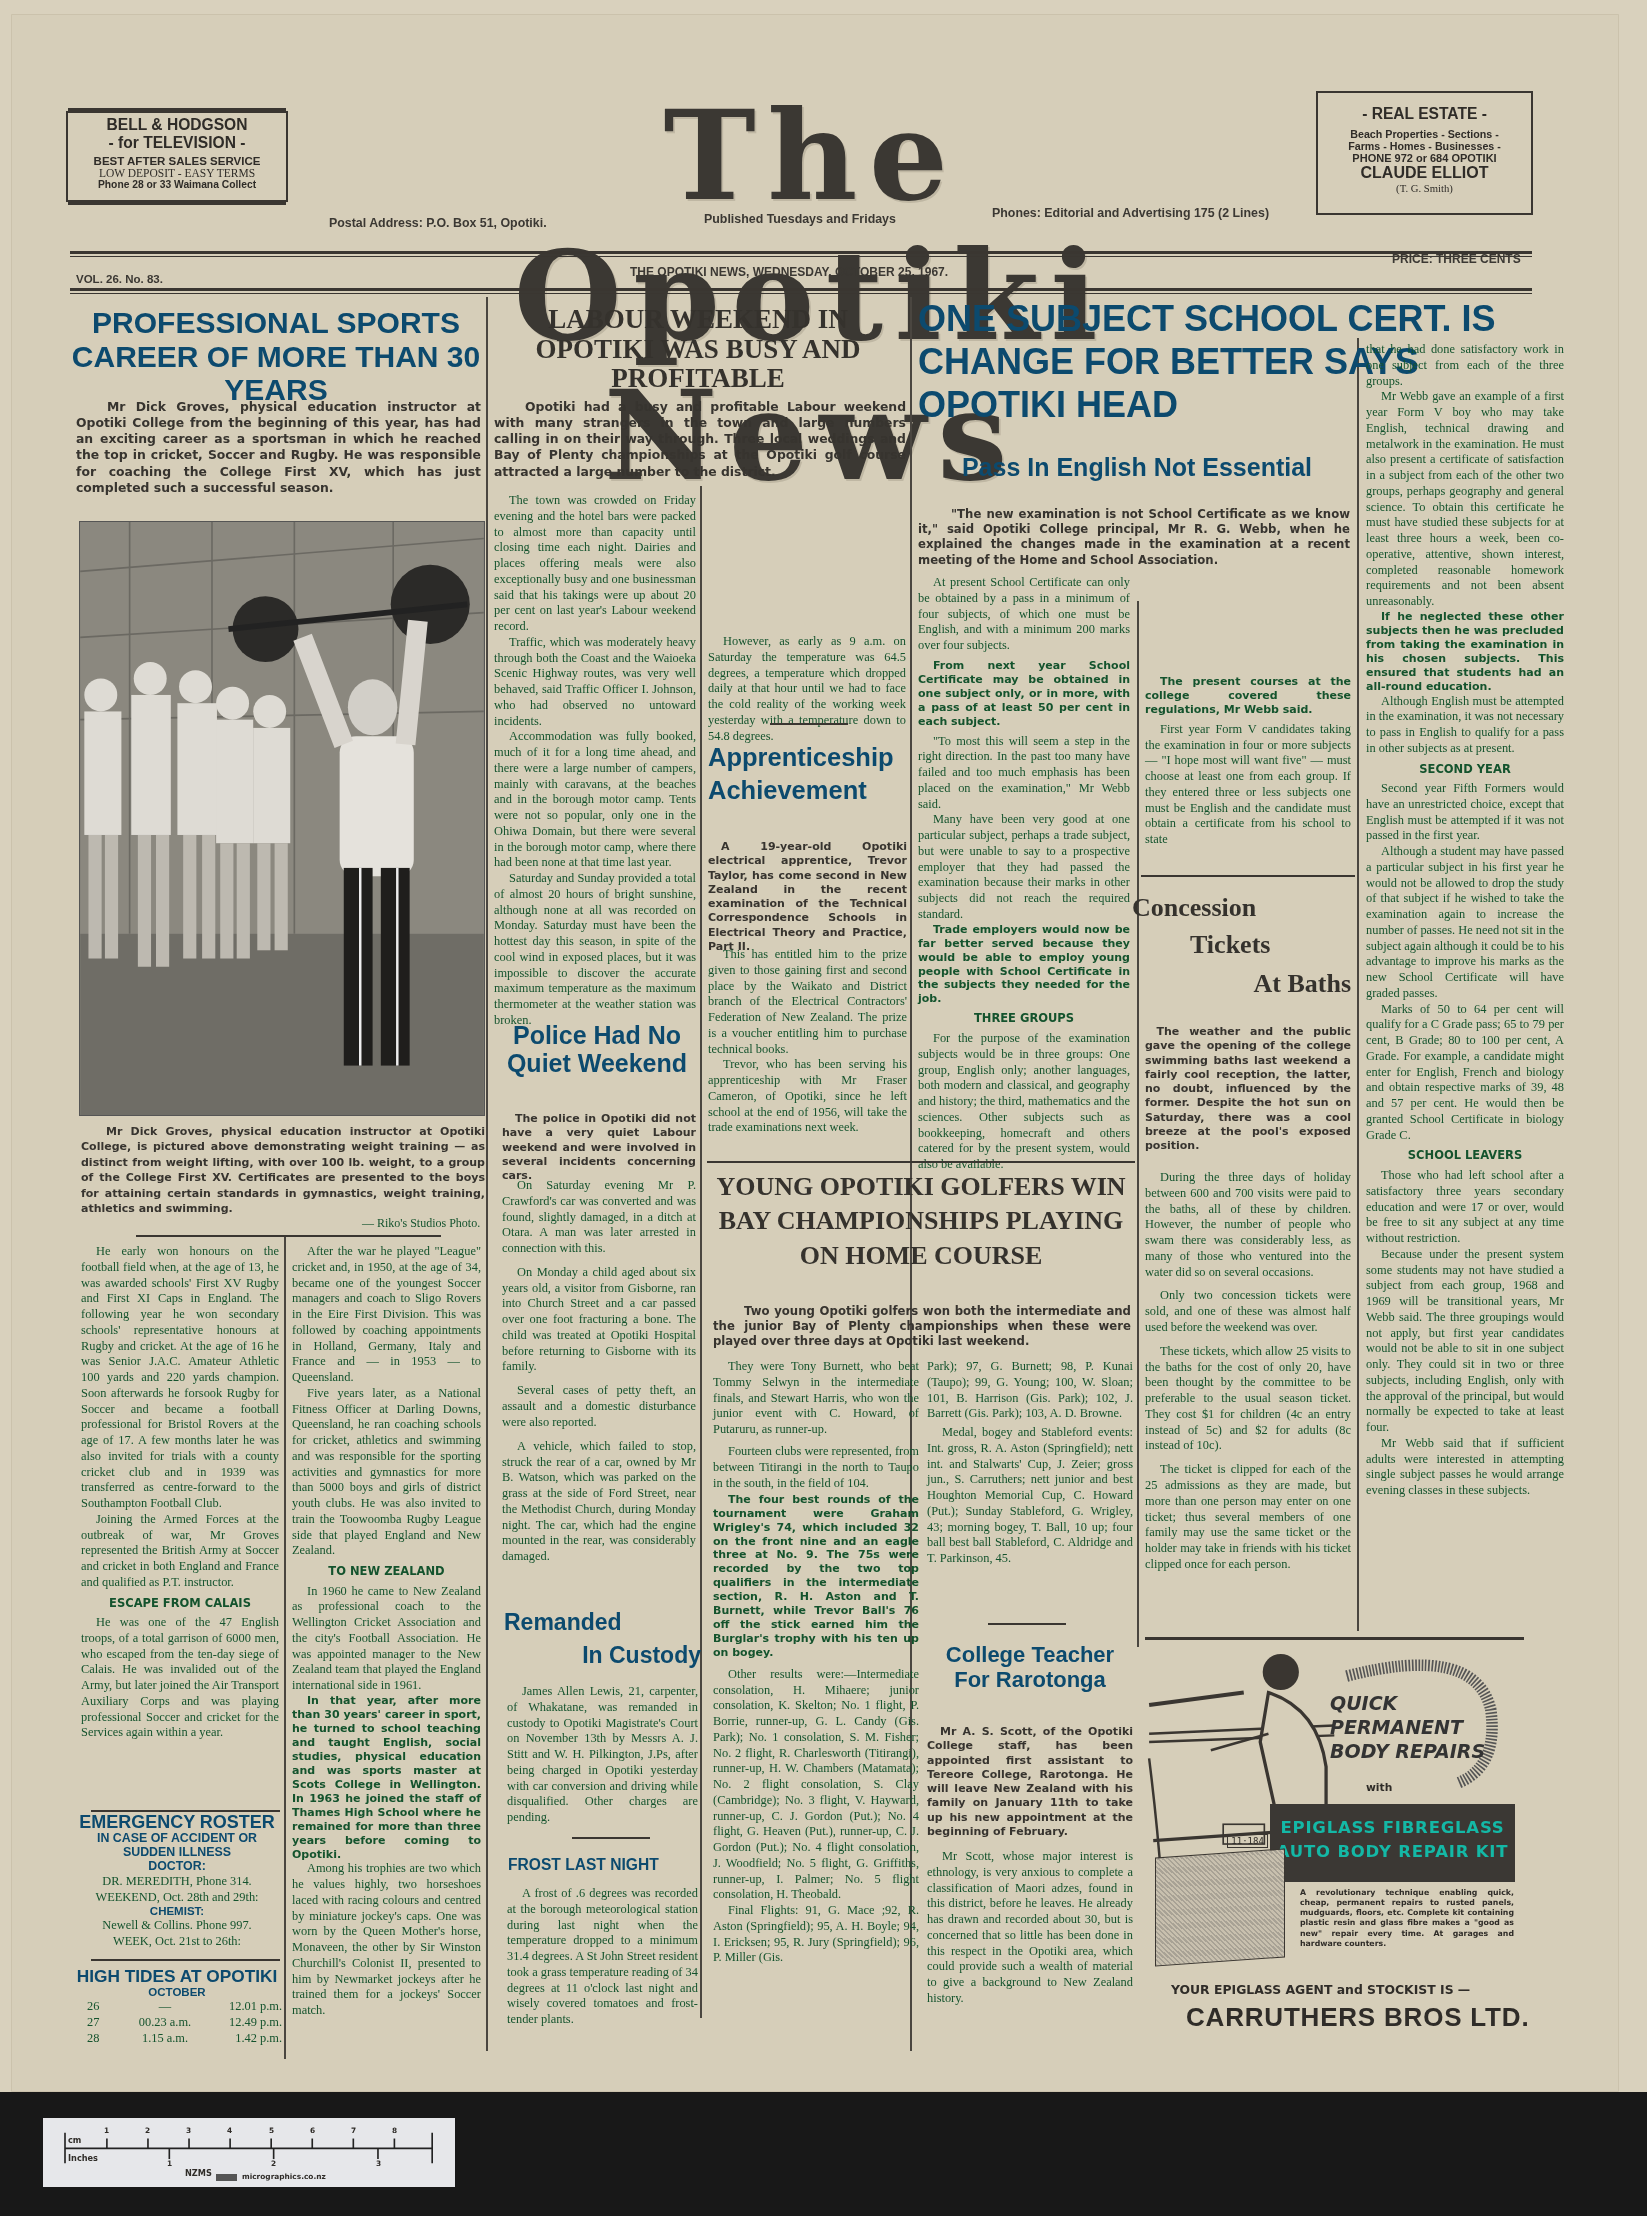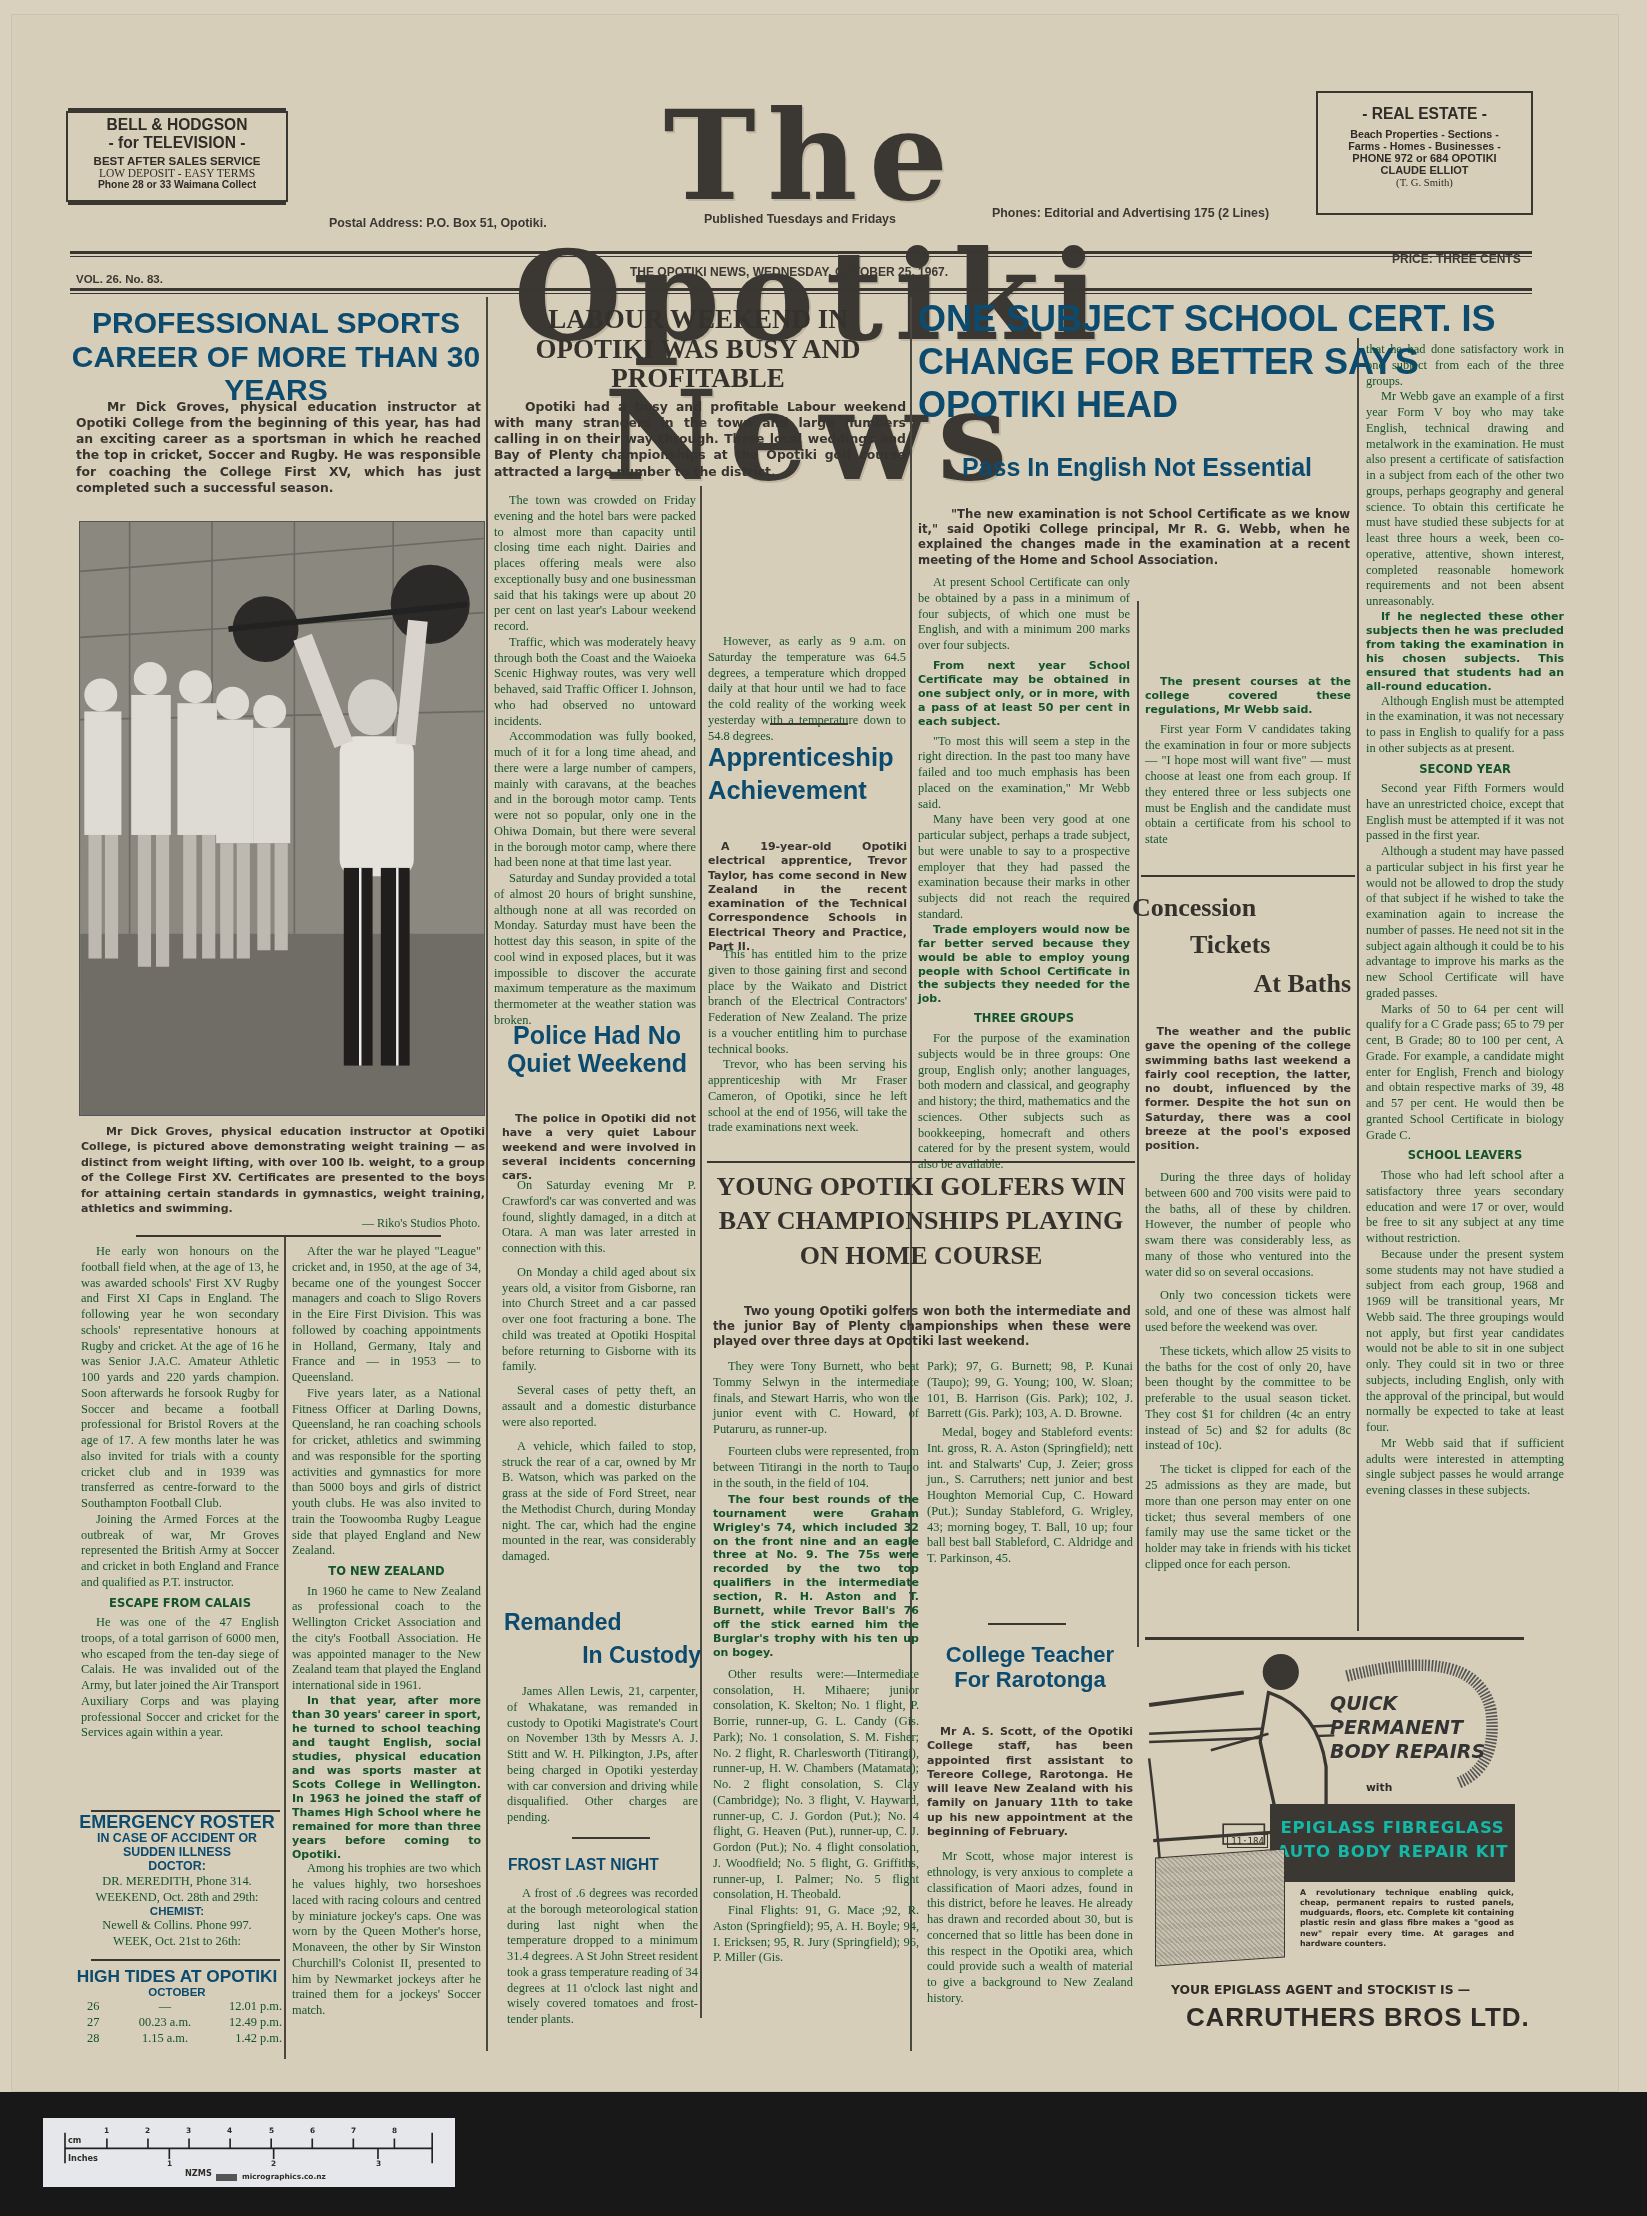--- a/index.html
+++ b/index.html
@@ -41,21 +41,21 @@
 <div class="abs masthead" style="left:375px;top:86px;width:873px;text-align:center;line-height:140px;">The Opotiki News</div>
 <div class="abs mast-sub" style="left:329px;top:216px;">Postal Address: P.O. Box 51, Opotiki.</div>
 <div class="abs mast-sub" style="left:704px;top:212px;">Published Tuesdays and Fridays</div>
 <div class="abs mast-sub" style="left:992px;top:206px;">Phones: Editorial and Advertising 175 (2 Lines)</div>
 
 <div class="abs box" style="left:1316px;top:91px;width:217px;height:124px;padding-top:11.5px;">
   <div style="font-size:15.6px;margin-bottom:5px;">- REAL ESTATE -</div>
   <div style="font-size:10.7px;">Beach Properties - Sections -</div>
   <div style="font-size:10.7px;">Farms - Homes - Businesses -</div>
   <div style="font-size:11px;">PHONE 972 or 684 OPOTIKI</div>
-  <div style="font-size:11px;">CLAUDE ELLIOT</div>
+  <div style="font-size:16px;">CLAUDE ELLIOT</div>
   <div style="font-size:10.7px;font-weight:normal;font-family:'Liberation Serif',serif;">(T. G. Smith)</div>
 </div>
 
 <div class="hrule" style="left:70px;top:251px;width:1462px;height:2.5px;"></div>
 <div class="hrule" style="left:70px;top:256px;width:1462px;height:0.8px;"></div>
 <div class="abs mast-sub" style="left:76px;top:273px;font-size:11.5px;">VOL. 26. No. 83.</div>
 <div class="abs mast-sub" style="left:630px;top:265px;font-size:12px;">THE OPOTIKI NEWS, WEDNESDAY, OCTOBER 25, 1967.</div>
 <div class="abs mast-sub" style="left:1392px;top:252px;font-size:12px;">PRICE: THREE CENTS</div>
 <div class="hrule" style="left:70px;top:288px;width:1462px;height:2.5px;"></div>
 <div class="hrule" style="left:70px;top:293px;width:1462px;height:0.8px;"></div>

